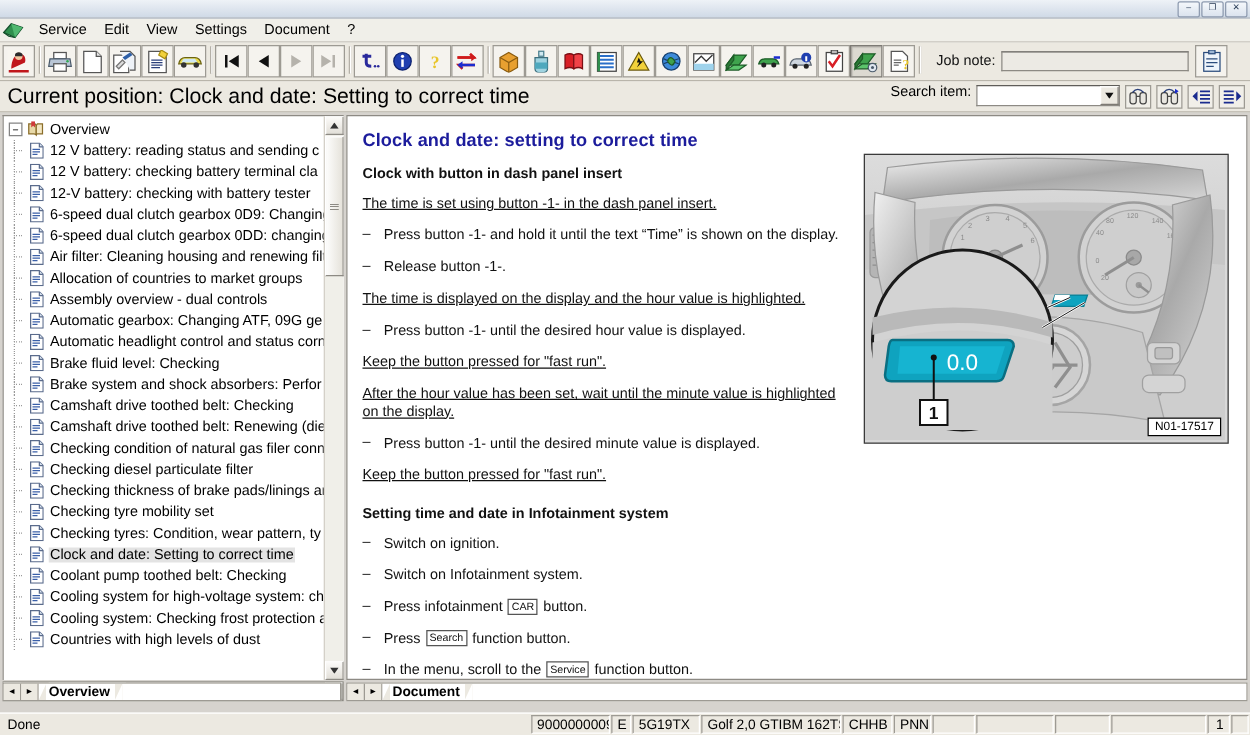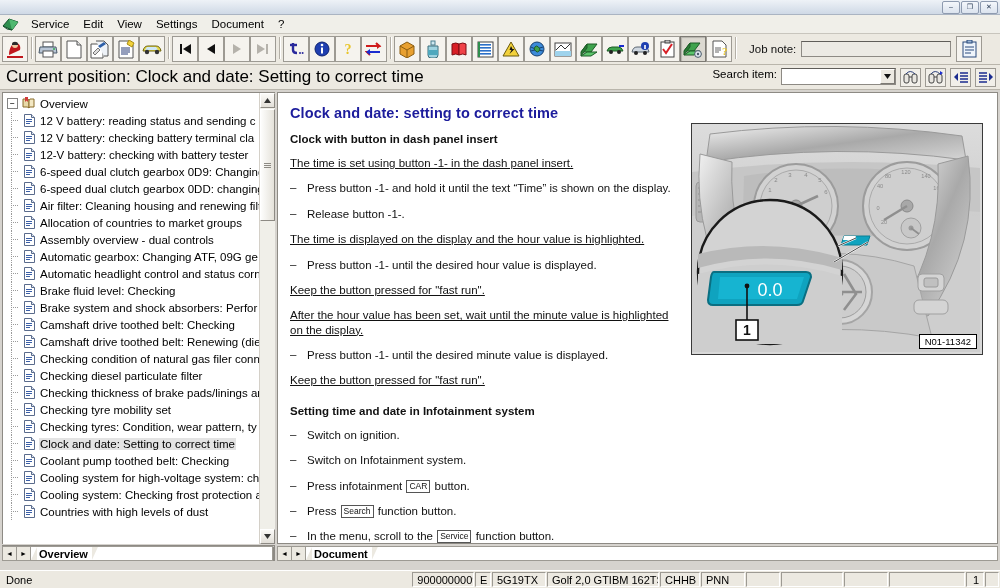--- a/index.html
+++ b/index.html
@@ -991,42 +991,42 @@
 
             <path d="M22 148 h92 q5 0 5 5 l-8 24 q-1 4 -6 4 h-84 q-5 0 -5 -5 l3 -23 q1 -5 3 -5 z" fill="#0fa3bf" stroke="#0a6f82" stroke-width="2"></path>
             <path d="M28 153 h84 l-7 22 h-79 z" fill="#16b4d1"></path>
             <text x="78" y="172" font-size="18" fill="#ffffff" font-family="Liberation Sans, sans-serif" text-anchor="middle">0.0</text>
 
             <path d="M55 162 L55 196" stroke="#111" stroke-width="1.6"></path>
             <circle cx="55" cy="162" r="2.4" fill="#111"></circle>
             <rect x="44" y="196" width="22" height="20" fill="#fff" stroke="#111" stroke-width="1.6"></rect>
             <text x="55" y="211" font-size="14" font-weight="bold" fill="#111" text-anchor="middle" font-family="Liberation Sans, sans-serif">1</text>
           </svg>
-          <div class="tagbox">N01-11342</div>
+          <div class="tagbox">N01-17517</div>
         </div>
       </div>
 
       <div class="tabstrip right">
         <div class="navb">◄</div>
         <div class="navb">►</div>
         <div class="tabitem">Document</div>
         <div class="tabrest"></div>
       </div>
     </div>
   </div>
 
   <div class="statusbar">
     <div class="sfield done" style="width:460px">Done</div>
     <div class="sfield" style="width:68px">9000000009</div>
     <div id="status-fields" style="display:flex;align-items:center;">
         <div class="sfield" style="width: 16px;">E</div>
         <div class="sfield" style="width: 54px;">5G19TX</div>
         <div class="sfield" style="width: 112px;">Golf 2,0 GTIBM 162TSI</div>
         <div class="sfield" style="width: 40px;">CHHB</div>
-        <div class="sfield" style="width: 44px;">PNN</div>
+        <div class="sfield" style="width: 30px;">PNN</div>
         <div class="sfield" style="width: 34px;"></div>
         <div class="sfield" style="width: 62px;"></div>
         <div class="sfield" style="width: 44px;"></div>
         <div class="sfield" style="width: 76px;"></div>
         <div class="sfield" style="width: 18px; justify-content: flex-end;">1</div>
         <div class="sfield" style="width: 14px;"></div>
       </div>
   </div>
 </div>
 

